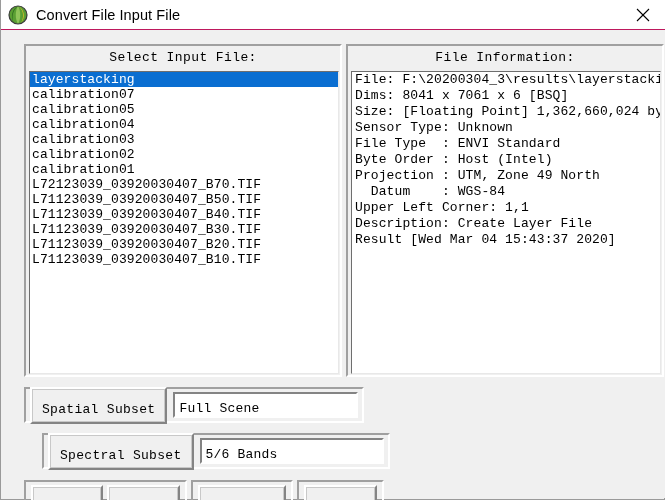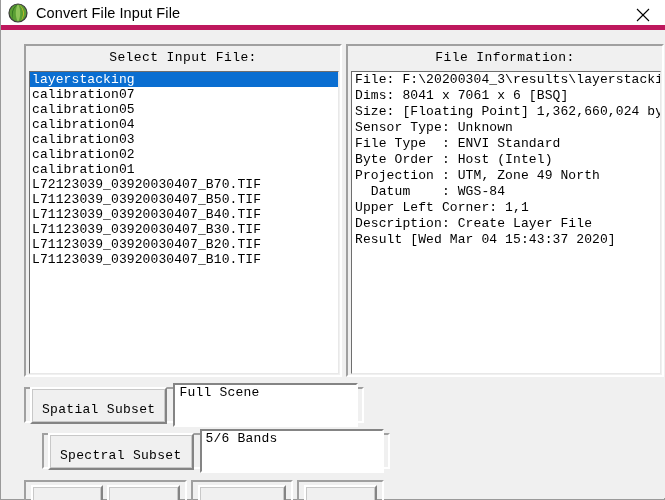--- a/index.html
+++ b/index.html
@@ -24,21 +24,21 @@
     border-top: none;
   }
 
   
   .titlebar {
     position: absolute;
     left: 0; top: 0;
     width: 665px;
     height: 30px;
     background: #ffffff;
-    border-bottom: 5px solid #be185d;
+    border-bottom: 1px solid #be185d;
     display: flex;
     align-items: center;
     box-sizing: border-box;
   }
   .app-icon {
     width: 20px;
     height: 20px;
     margin-left: 7px;
     margin-right: 8px;
     flex: none;
@@ -176,26 +176,26 @@
     white-space: nowrap;
     box-sizing: border-box;
     outline: 1px solid #c8c8c8;
     outline-offset: -3px;
   }
   .btn.disabled { color: #a8a8a8; }
 
   .field {
     flex: 1;
     margin-left: 6px;
-    height: 44px;
+    height: 26px;
     background: #ffffff;
     border: 2px solid;
     border-color: #848484 #ffffff #ffffff #848484;
     display: flex;
-    align-items: flex-start;
+    align-items: flex-end;
     box-sizing: border-box;
   }
   .field span {
     font-family: "Liberation Mono", monospace;
     font-size: 13px;
     color: #000;
     padding-left: 4px;
     letter-spacing: 0.2px;
     white-space: nowrap;
   }

